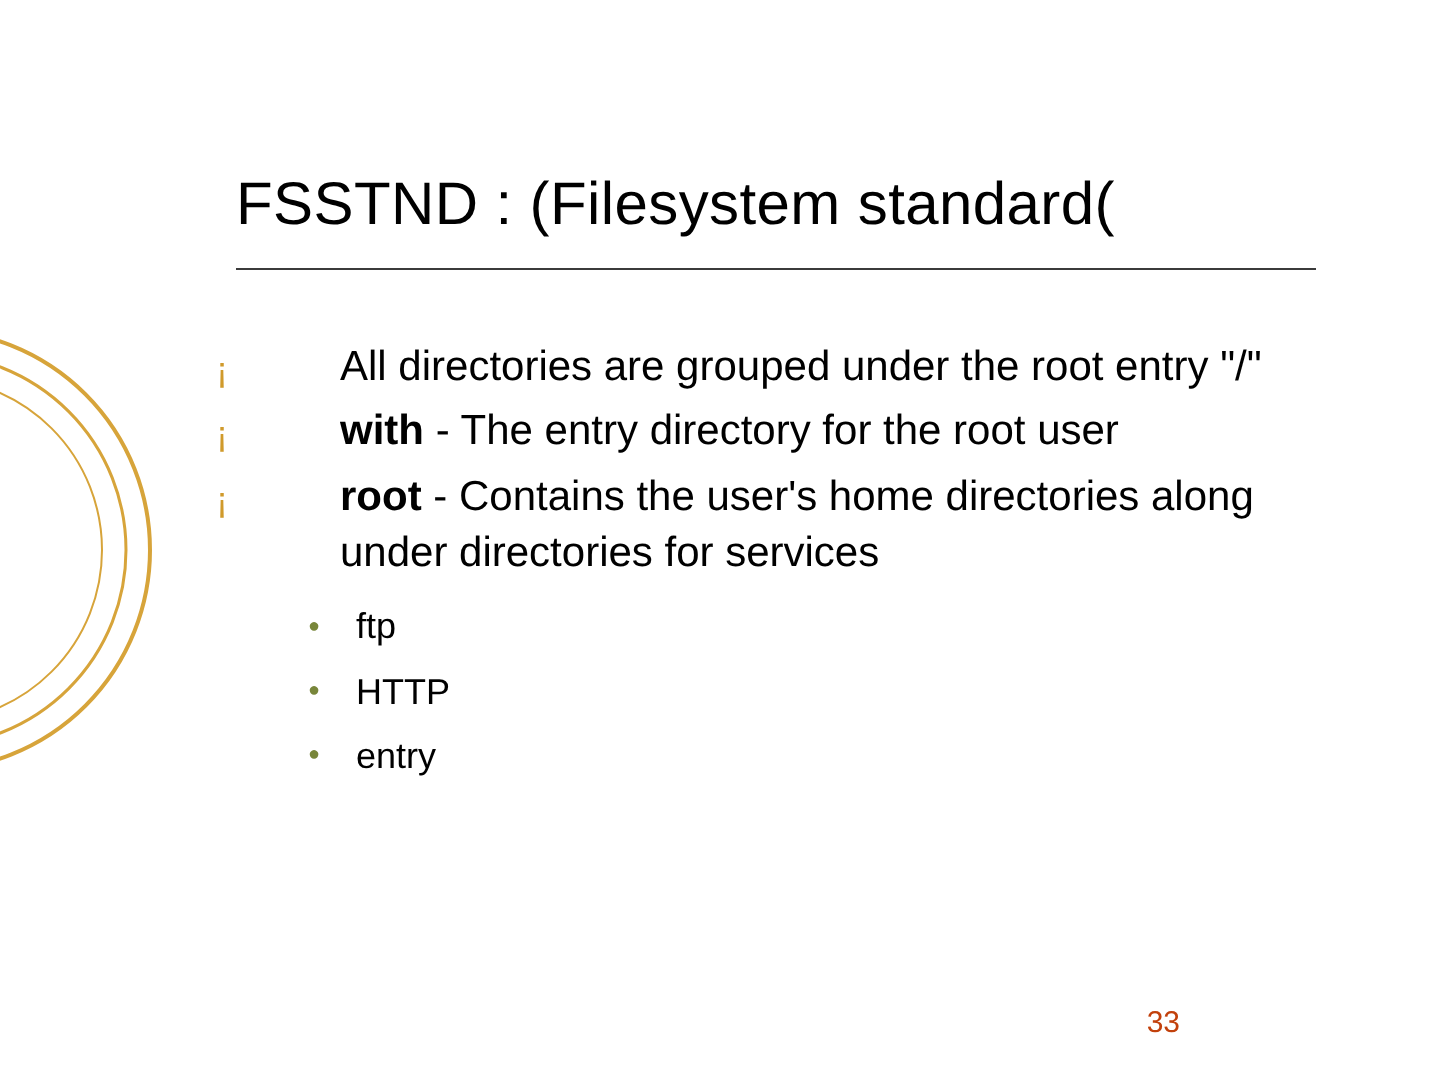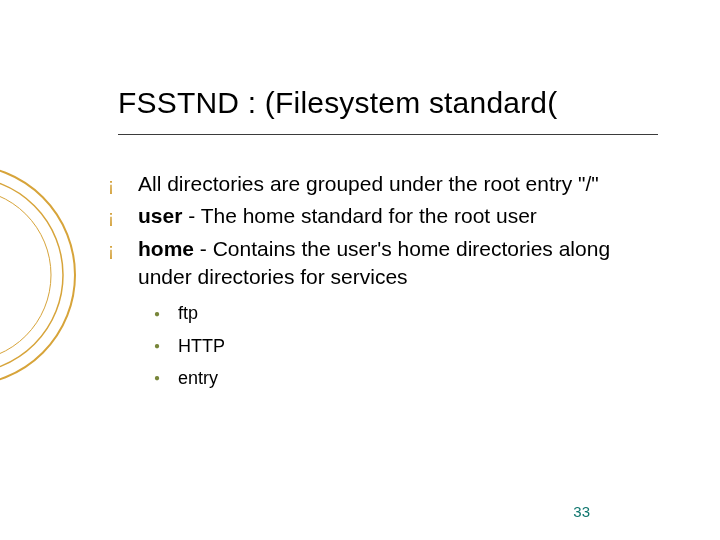--- a/index.html
+++ b/index.html
@@ -58,20 +58,21 @@
   }
   .l1 .bullet {
     width: 30px;
     flex: 0 0 30px;
     color: #d09a2b;
     font-size: 18px;
     padding-top: 3px;
   }
   .l1 .text {
     flex: 1;
+    margin-left: 32px;
   }
   .l2-group {
     margin-left: 46px;
     margin-top: 10px;
     font-size: 18px;
   }
   .l2 {
     display: flex;
     margin-bottom: 8px;
     align-items: center;
@@ -84,21 +85,21 @@
     line-height: 18px;
   }
   .bold {
     font-weight: bold;
   }
   .pagenum {
     position: absolute;
     right: 30px;
     bottom: 20px;
     font-size: 15px;
-    color: #0f766e;
+    color: #c2410c;
   }
 </style>
 </head>
 <body>
 
 <div class="slide">
 
   <svg class="accent" viewBox="0 0 90 310">
     <circle cx="-35" cy="155" r="110" fill="none" stroke="#d7a43a" stroke-width="2"></circle>
     <circle cx="-35" cy="155" r="98" fill="none" stroke="#d7a43a" stroke-width="1.5"></circle>
@@ -113,28 +114,28 @@
     <div class="l1">
       <div class="bullet">¡</div>
       <div class="text">
         <span>All directories are grouped under the root entry "/"</span>
       </div>
     </div>
 
     <div class="l1">
       <div class="bullet">¡</div>
       <div class="text">
-        <span class="bold">user</span><span> - The home standard for the root user</span>
+        <span class="bold">with</span><span> - The entry directory for the root user</span>
       </div>
     </div>
 
     <div class="l1">
       <div class="bullet">¡</div>
       <div class="text">
-        <span class="bold">home</span><span> - Contains the user's home directories along under directories for services</span>
+        <span class="bold">root</span><span> - Contains the user's home directories along under directories for services</span>
       </div>
     </div>
 
     <div class="l2-group">
       <div class="l2">
         <div class="dot">●</div>
         <div>ftp</div>
       </div>
       <div class="l2">
         <div class="dot">●</div>

